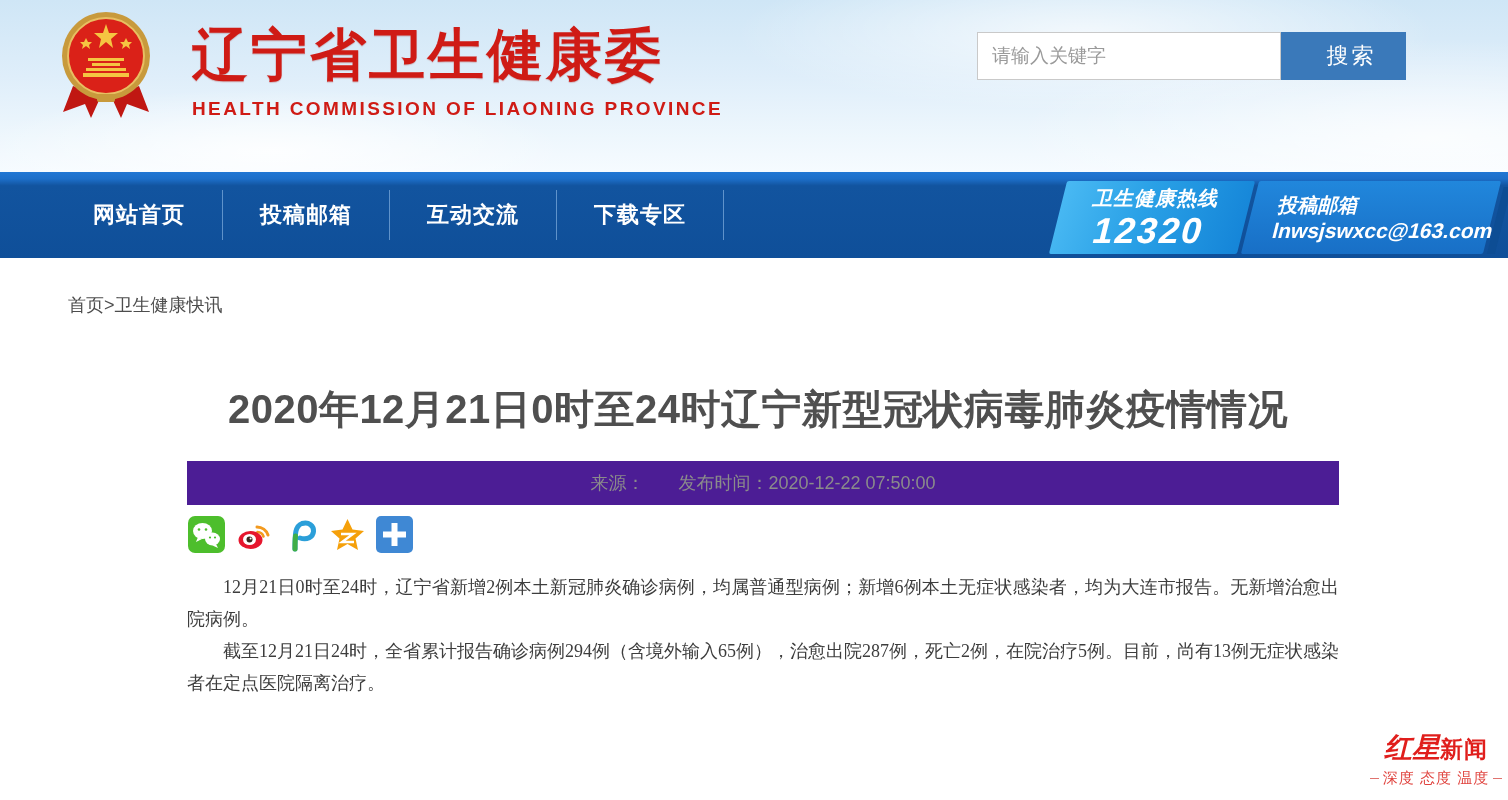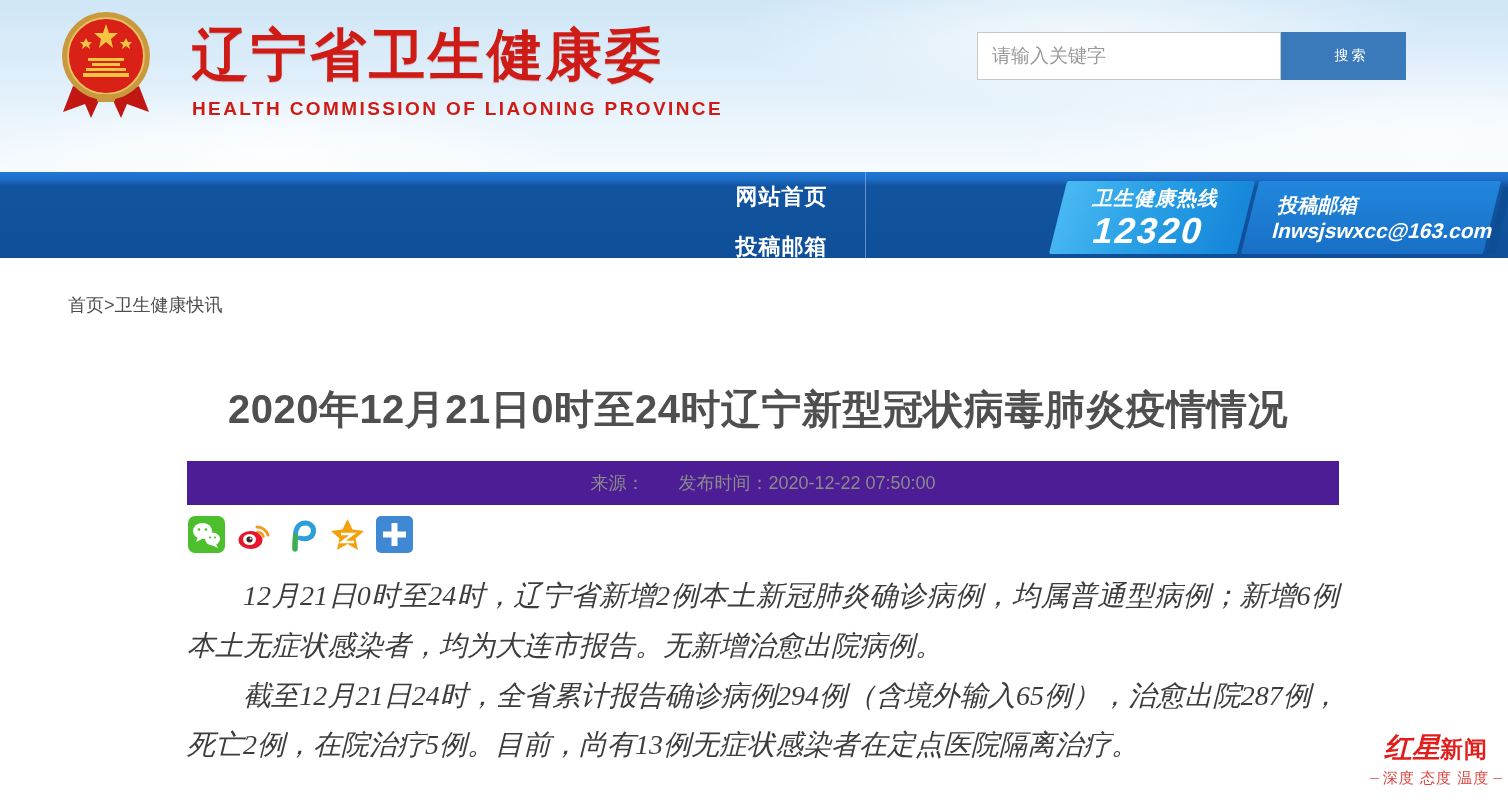--- a/index.html
+++ b/index.html
@@ -27,30 +27,30 @@
     margin-top:4px; font-size:19px; font-weight:bold; color:#cf1b15; letter-spacing:2.4px;
   }
   .search-wrap { position:absolute; right:102px; top:32px; height:48px; display:flex; }
   .search-input {
     width:304px; height:48px; border:1px solid #c9c9c9; background:#fff;
     font-size:19px; padding:0 14px; color:#333; outline:none;
   }
   .search-input::placeholder { color:#9a9a9a; }
   .search-btn {
     width:125px; height:48px; border:none; background:#3a79ba; color:#fff;
-    font-size:14px; letter-spacing:3px; cursor:pointer;padding-left:16px;
+    font-size:22px; letter-spacing:3px; cursor:pointer;padding-left:16px;
   }
 
   
   .nav {
     position:absolute; left:0; top:172px; width:1508px; height:86px;
     background:linear-gradient(180deg,#2177d4 0%,#1d6fc9 8%,#12549f 16%,#0f4f99 100%);
     overflow:hidden;
   }
-  .nav ul { list-style:none; display:flex; margin-left:56px; height:86px; align-items:center;flex-direction:column; }
+  .nav ul { list-style:none; display:flex; margin-left:56px; height:86px; align-items:center; }
   .nav li {
     padding:0 37px; height:50px; line-height:50px;
     border-right:1px solid rgba(160,200,240,.55);
     color:#fff; font-size:22px; font-weight:bold; letter-spacing:1px; cursor:pointer;
   }
   .banner {
     position:absolute; top:9px; height:73px; transform:skewX(-14deg);
     color:#fff; text-align:center; display:flex; flex-direction:column; justify-content:center;
   }
   .banner-hotline {
@@ -87,23 +87,22 @@
     margin-top:24px; height:44px; line-height:44px; background:#4c1d95;
     text-align:center; font-size:18px; color:#8b8b8b;
   }
   .meta-sep { display:inline-block; width:34px; }
   .share-row { margin-top:11px; margin-left:1px; display:flex; gap:10px; }
   .share-icon { width:37px; height:37px; cursor:pointer; }
   .share-icon svg { width:37px; height:37px; display:block; }
   .article-body { margin-top:18px; }
   .article-body p {
     font-family:"Liberation Serif","DejaVu Serif",serif;
-    font-size:28px; color:#3d3d3d; line-height:1.78; text-indent:2em;
+    font-size:18px; color:#3d3d3d; line-height:1.78; text-indent:2em;
     text-align:justify;
-    font-style:italic;
   }
 
   
   .watermark { position:absolute; right:6px; bottom:12px; width:132px; text-align:center; }
   .wm-title { color:#e01e1c; font-weight:bold; white-space:nowrap; }
   .wm-script { font-size:28px; font-style:italic; font-family:"Liberation Serif",serif; }
   .wm-block { font-size:23px; letter-spacing:1px; }
   .wm-tagline {
     margin-top:2px; display:flex; align-items:center; gap:4px;
     color:#e0433e; font-size:15px; letter-spacing:1px; justify-content:center;

